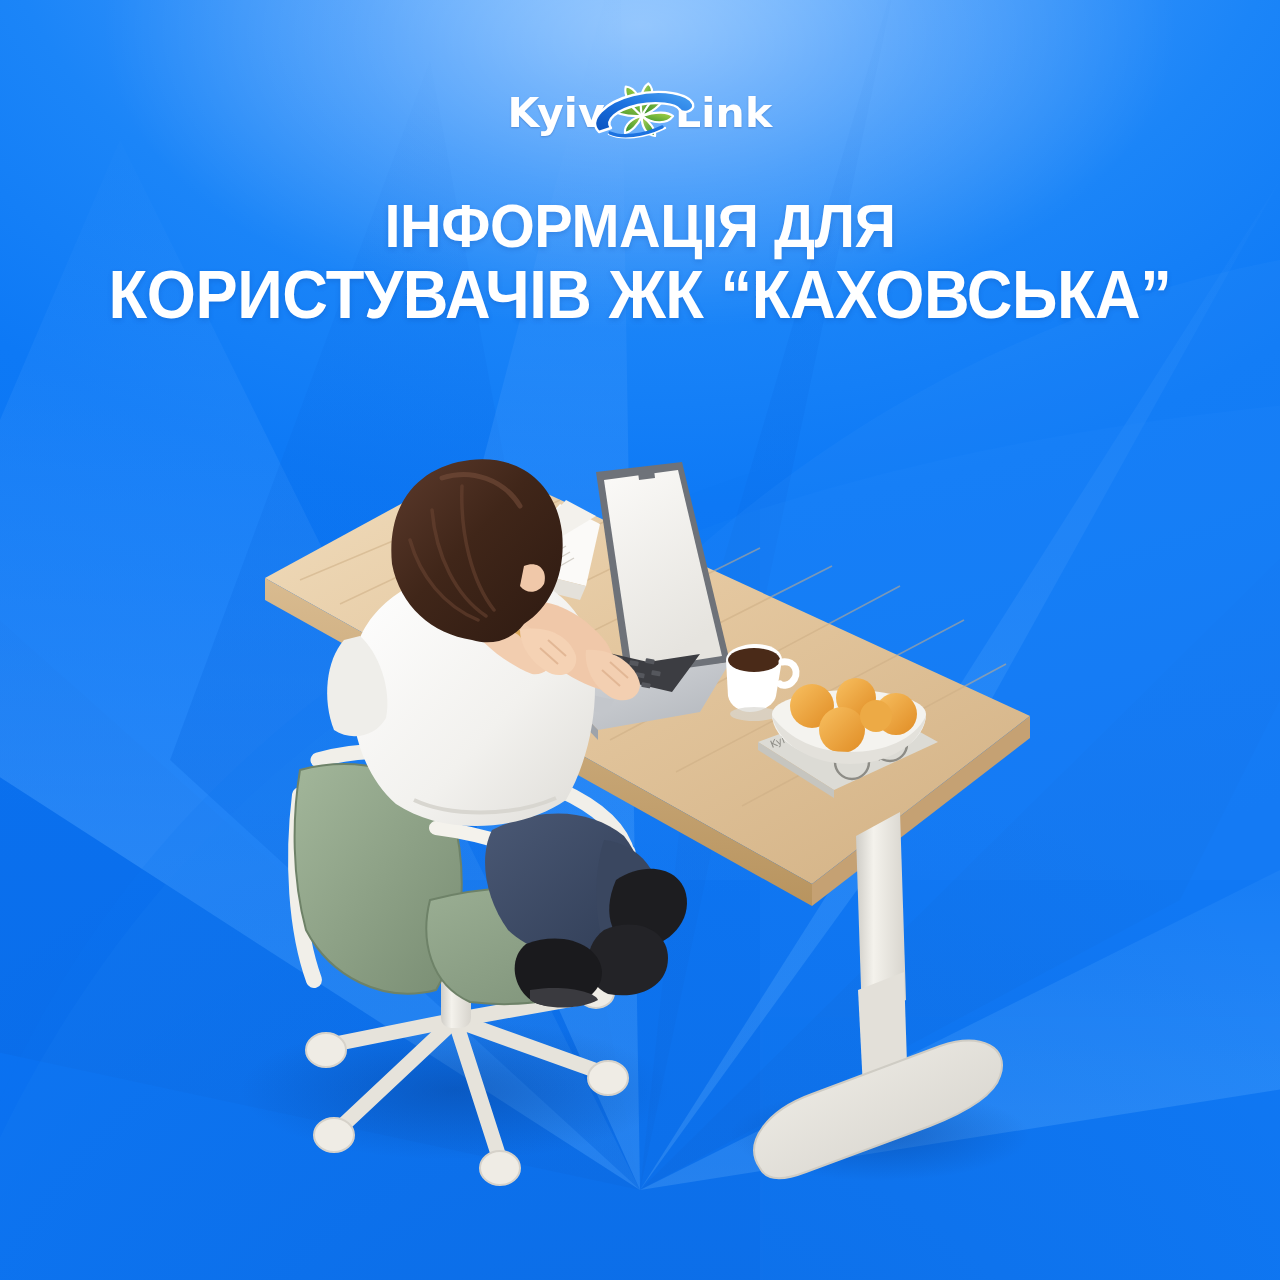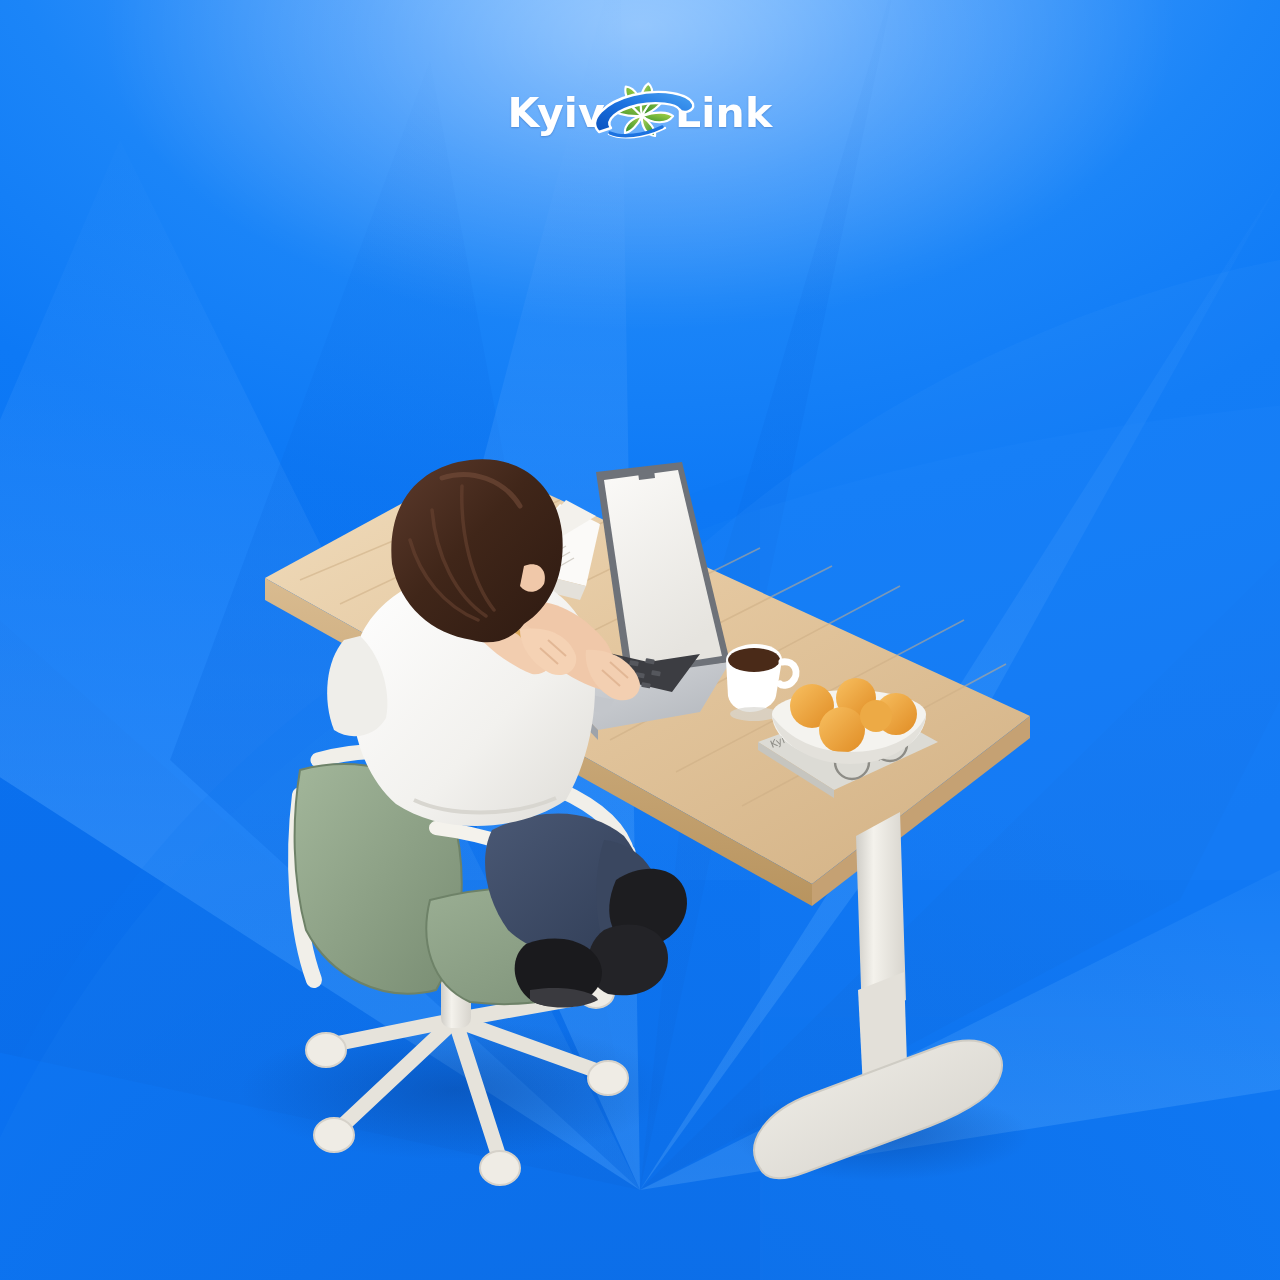--- a/index.html
+++ b/index.html
@@ -129,20 +129,24 @@
           <path d="M16 50 C 4 38 22 20 50 13 C 80 6 106 12 110 22 C 112 29 100 33 96 27 C 93 22 74 19 55 23 C 33 28 22 38 28 46 Z" fill="url(#swG)" stroke="#ffffff" stroke-width="2.4" stroke-linejoin="round"></path>
           <path d="M26 52 C 38 58 62 56 82 46" fill="none" stroke="#ffffff" stroke-width="2.4" stroke-linecap="round"></path>
           <path d="M27 51 C 39 56 60 54 79 45" fill="none" stroke="#1c72e0" stroke-width="3.4" stroke-linecap="round"></path>
         </g>
       </svg>
     </span>
 
     <span class="logo-word l">Link</span>
   </div>
 
+  <div class="headline">
+    <span class="hl1">ІНФОРМАЦІЯ ДЛЯ</span>
+    <span class="hl2">КОРИСТУВАЧІВ ЖК “КАХОВСЬКА”</span>
+  </div>
 
   <div class="scene">
     <svg viewBox="0 0 1280 1280" width="1280" height="1280" aria-hidden="true">
       <defs>
         <linearGradient id="woodTop" x1="0" y1="0" x2="1" y2="1">
           <stop offset="0" stop-color="#f0dcbc"></stop>
           <stop offset=".45" stop-color="#e4c79f"></stop>
           <stop offset="1" stop-color="#d2b184"></stop>
         </linearGradient>
         <linearGradient id="woodEdge" x1="0" y1="0" x2="0" y2="1">

